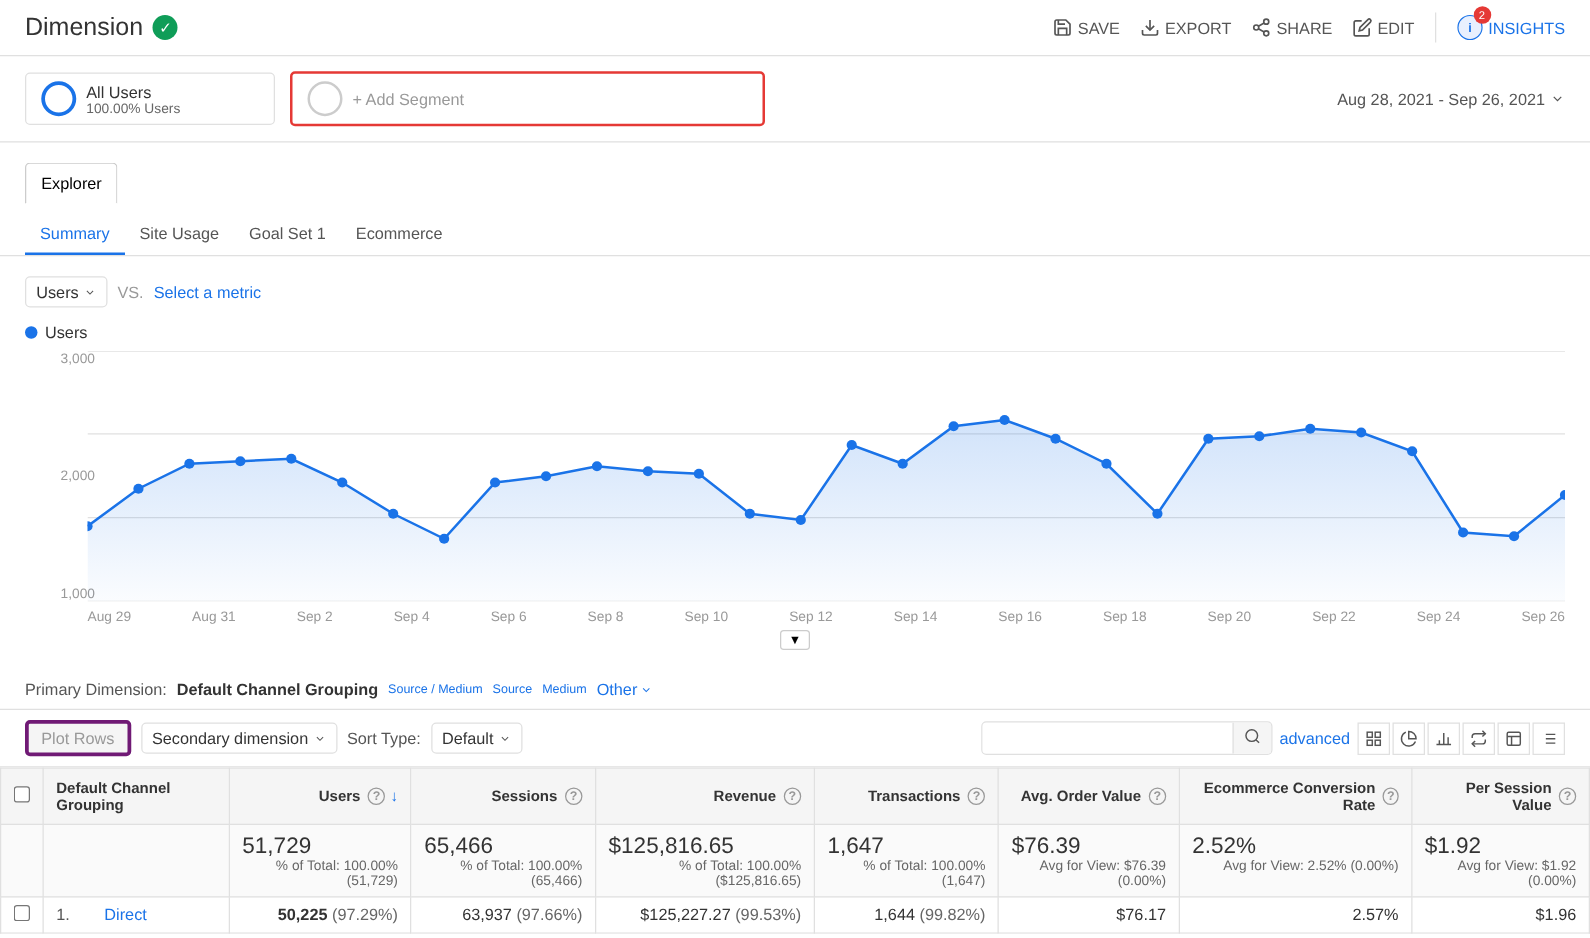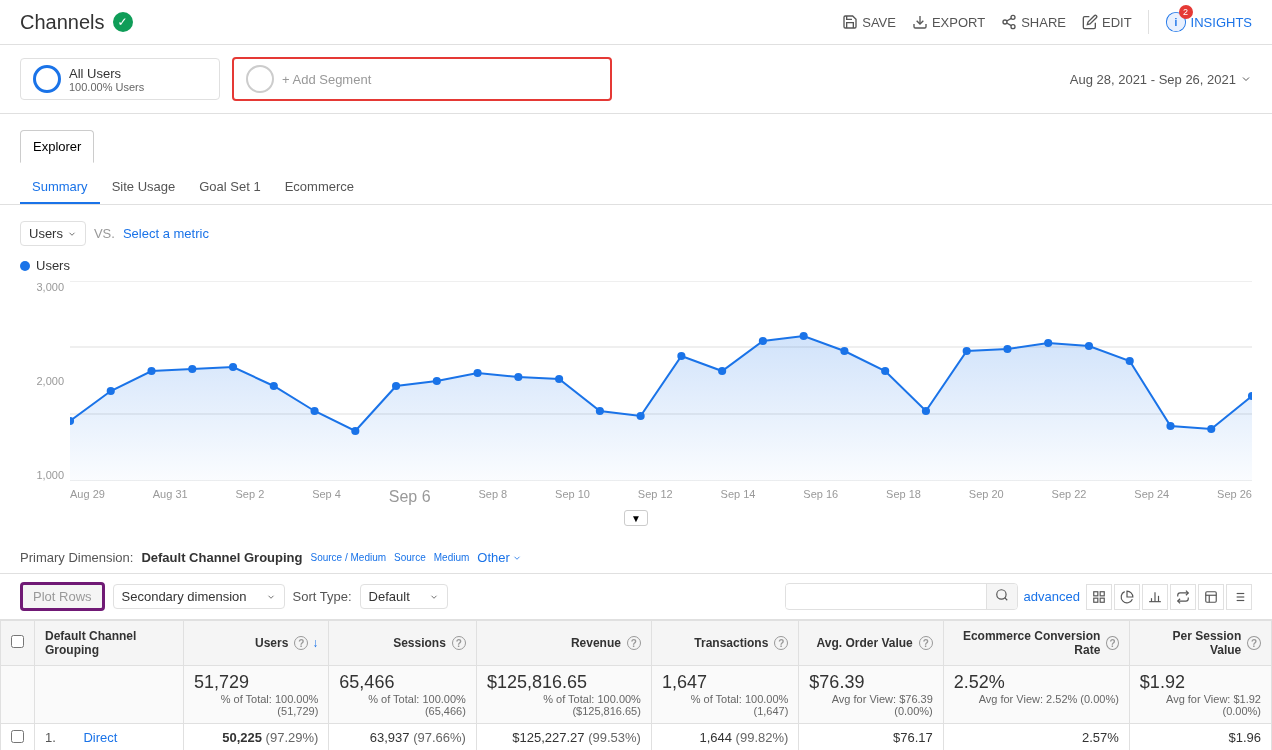--- a/index.html
+++ b/index.html
@@ -52,21 +52,21 @@
     
     
     .table-controls { padding: 8px 20px; border-bottom: 1px solid #e0e0e0; display: flex; align-items: center; justify-content: space-between; }
     .primary-dim { display: flex; align-items: center; gap: 8px; font-size: 13px; color: #555; flex-wrap: wrap; }
     .dim-link { color: #1a73e8; cursor: pointer; font-size: 10px; }
     .other-dropdown { display: flex; align-items: center; gap: 2px; color: #1a73e8; cursor: pointer; background: none; border: none; font-size: 13px; }
     
     .filter-row { display: flex; align-items: center; justify-content: space-between; padding: 8px 20px; border-bottom: 1px solid #e0e0e0; }
     .filter-left { display: flex; align-items: center; gap: 8px; }
     .plot-rows-btn { padding: 4px 10px; border: 3px solid #701a75; border-radius: 4px; background: #f5f5f5; font-size: 13px; color: #999; cursor: pointer; }
-    .dropdown-btn { display: flex; align-items: center; gap: 19px; padding: 4px 8px; border: 1px solid #e0e0e0; border-radius: 4px; background: #fff; font-size: 13px; cursor: pointer; }
+    .dropdown-btn { display: flex; align-items: center; gap: 4px; padding: 4px 8px; border: 1px solid #e0e0e0; border-radius: 4px; background: #fff; font-size: 13px; cursor: pointer; }
     .filter-right { display: flex; align-items: center; gap: 6px; }
     .search-box { display: flex; align-items: center; border: 1px solid #e0e0e0; border-radius: 4px; overflow: hidden; }
     .search-box input { border: none; outline: none; padding: 4px 8px; font-size: 13px; width: 200px; }
     .search-btn { padding: 4px 8px; background: #f5f5f5; border: none; border-left: 1px solid #e0e0e0; cursor: pointer; }
     .advanced-link { color: #1a73e8; font-size: 13px; cursor: pointer; }
     .table-view-icons { display: flex; gap: 2px; }
     .tbl-icon { width: 26px; height: 26px; border: 1px solid #e0e0e0; display: flex; align-items: center; justify-content: center; cursor: pointer; font-size: 13px; }
     
     
     .data-table { width: 100%; border-collapse: collapse; font-size: 13px; }
@@ -84,21 +84,21 @@
     .checkbox-cell { width: 30px; text-align: center; }
     
     .chart-expand { display: flex; justify-content: center; margin-top: 4px; }
     .expand-btn { width: 24px; height: 16px; border: 1px solid #ccc; border-radius: 3px; background: #fff; cursor: pointer; display: flex; align-items: center; justify-content: center; font-size: 10px; }
   </style>
 </head>
 <body>
 
 <div class="top-bar">
   <div class="top-bar-title">
-    <span>Channels</span>
+    <span>Dimension</span>
     <span class="verified-icon">✓</span>
   </div>
   <div class="top-bar-actions">
     <span class="top-bar-action">
       <svg width="16" height="16" viewBox="0 0 24 24" fill="none" stroke="#555" stroke-width="2">
           <path d="M19 21H5a2 2 0 01-2-2V5a2 2 0 012-2h11l5 5v11a2 2 0 01-2 2z"></path>
           <polyline points="17 21 17 13 7 13 7 21"></polyline>
           <polyline points="7 3 7 8 15 8"></polyline>
         </svg>
       <span>SAVE</span>
@@ -189,21 +189,21 @@
     </div>
   </div>
 
   <div class="chart-legend">
     <div class="legend-dot"></div>
     <span>Users</span>
   </div>
 
   <div style="position:relative; margin-left: 0;">
     <div style="position:relative;">
-      <div style="position:absolute;left:0;top:0;width:50px;height:200px;display:flex;flex-direction:column;justify-content:space-between;align-items:flex-end;padding-right:6px;">
+      <div style="position:absolute;left:12px;top:0;width:50px;height:200px;display:flex;flex-direction:column;justify-content:space-between;align-items:flex-end;padding-right:6px;">
         <span style="font-size:11px;color:#999;">3,000</span>
         <span style="font-size:11px;color:#999;">2,000</span>
         <span style="font-size:11px;color:#999;">1,000</span>
       </div>
       <div style="margin-left:50px;position:relative;">
         <svg width="100%" height="200" viewBox="0 0 1160 200" preserveAspectRatio="none">
           <defs>
             <linearGradient id="areaGrad" x1="0" y1="0" x2="0" y2="1">
               <stop offset="0%" stop-color="#1a73e8" stop-opacity="0.2"></stop>
               <stop offset="100%" stop-color="#1a73e8" stop-opacity="0.02"></stop>
@@ -251,21 +251,21 @@
           <circle cx="1160" cy="115" r="4" fill="#1a73e8"></circle>
         </svg>
       </div>
     </div>
 
     <div style="margin-left:50px;display:flex;justify-content:space-between;padding-top:4px;">
       <span style="font-size:11px;color:#999;">Aug 29</span>
       <span style="font-size:11px;color:#999;">Aug 31</span>
       <span style="font-size:11px;color:#999;">Sep 2</span>
       <span style="font-size:11px;color:#999;">Sep 4</span>
-      <span style="font-size:16px;color:#999;text-align:center;">Sep 6</span>
+      <span style="font-size:11px;color:#999;text-align:center;">Sep 6</span>
       <span style="font-size:11px;color:#999;">Sep 8</span>
       <span style="font-size:11px;color:#999;">Sep 10</span>
       <span style="font-size:11px;color:#999;">Sep 12</span>
       <span style="font-size:11px;color:#999;">Sep 14</span>
       <span style="font-size:11px;color:#999;">Sep 16</span>
       <span style="font-size:11px;color:#999;">Sep 18</span>
       <span style="font-size:11px;color:#999;">Sep 20</span>
       <span style="font-size:11px;color:#999;">Sep 22</span>
       <span style="font-size:11px;color:#999;">Sep 24</span>
       <span style="font-size:11px;color:#999;">Sep 26</span>

